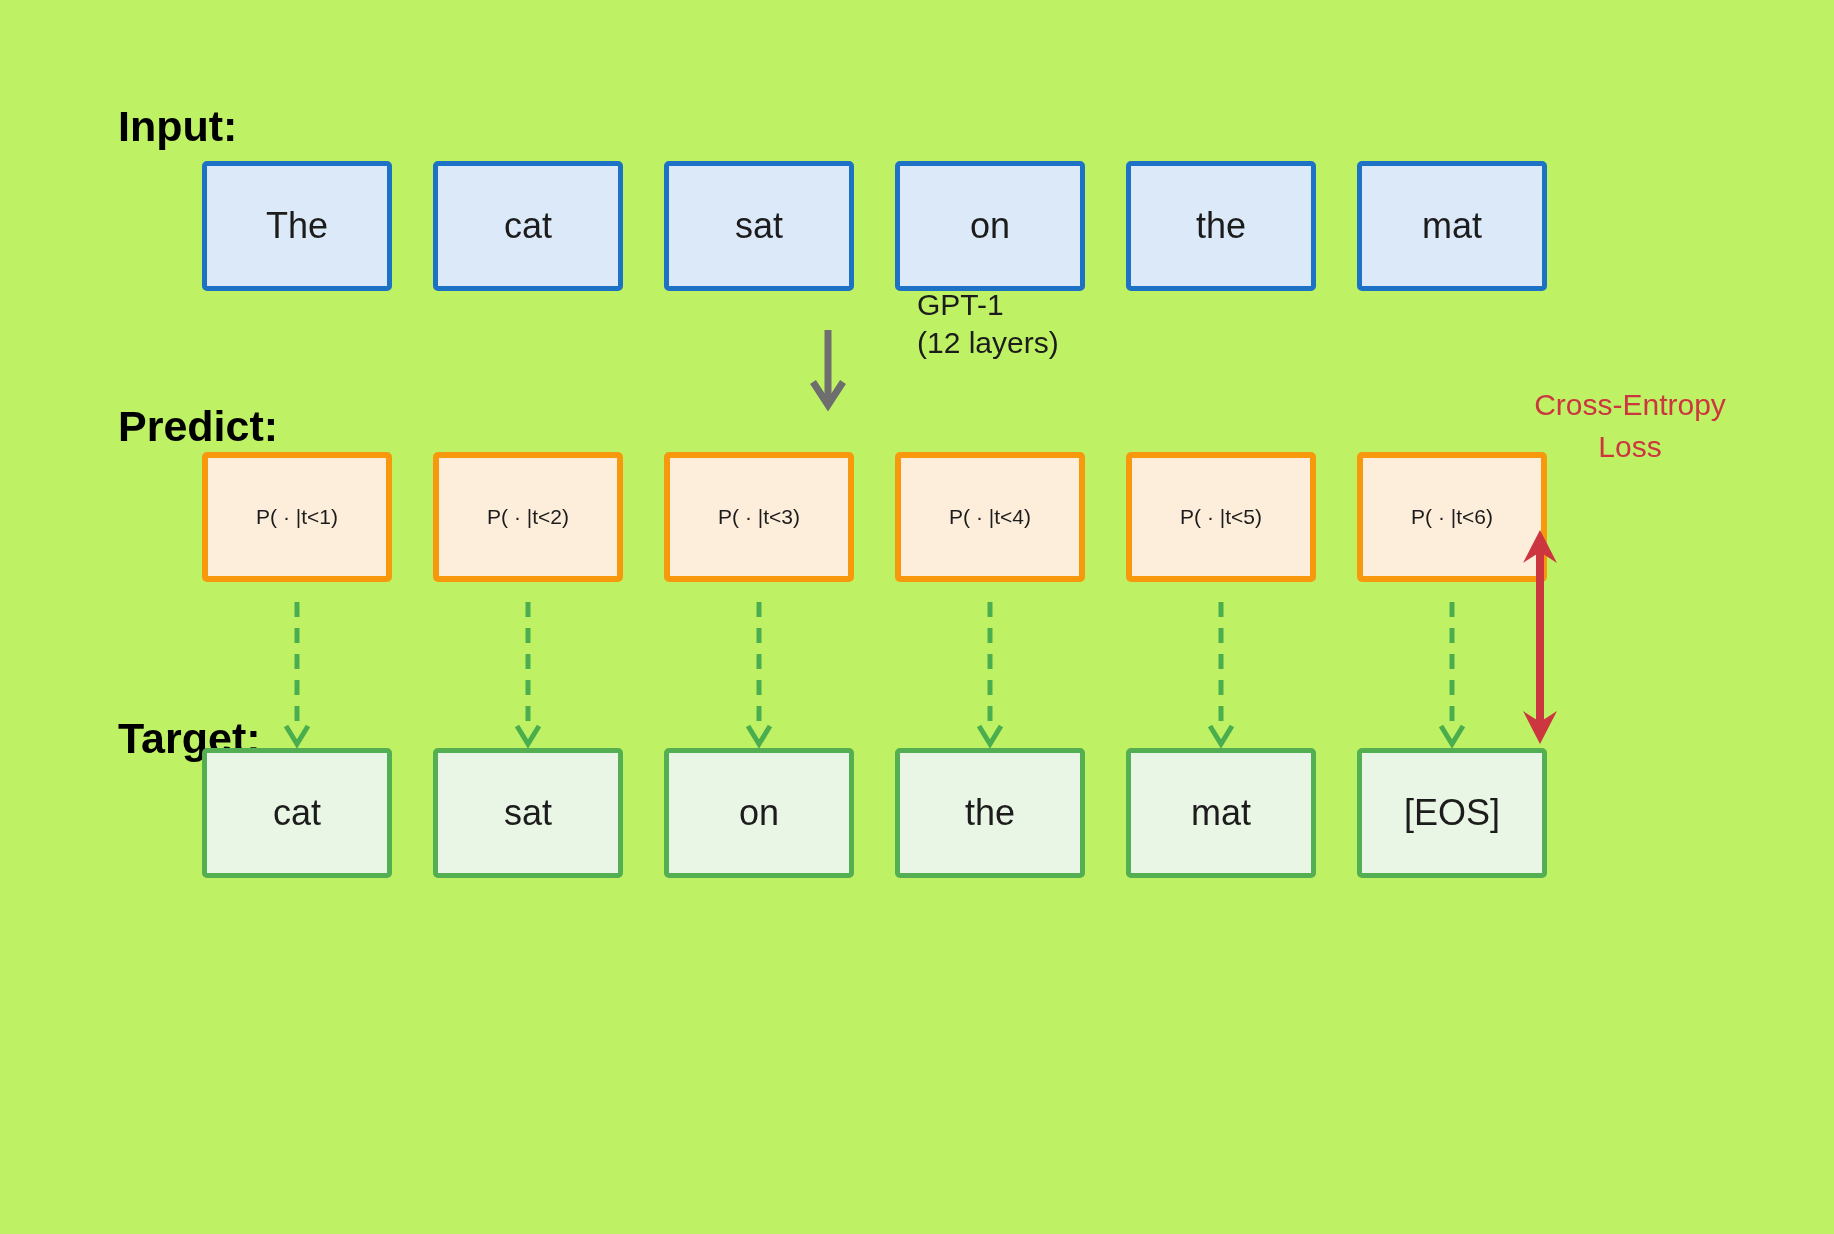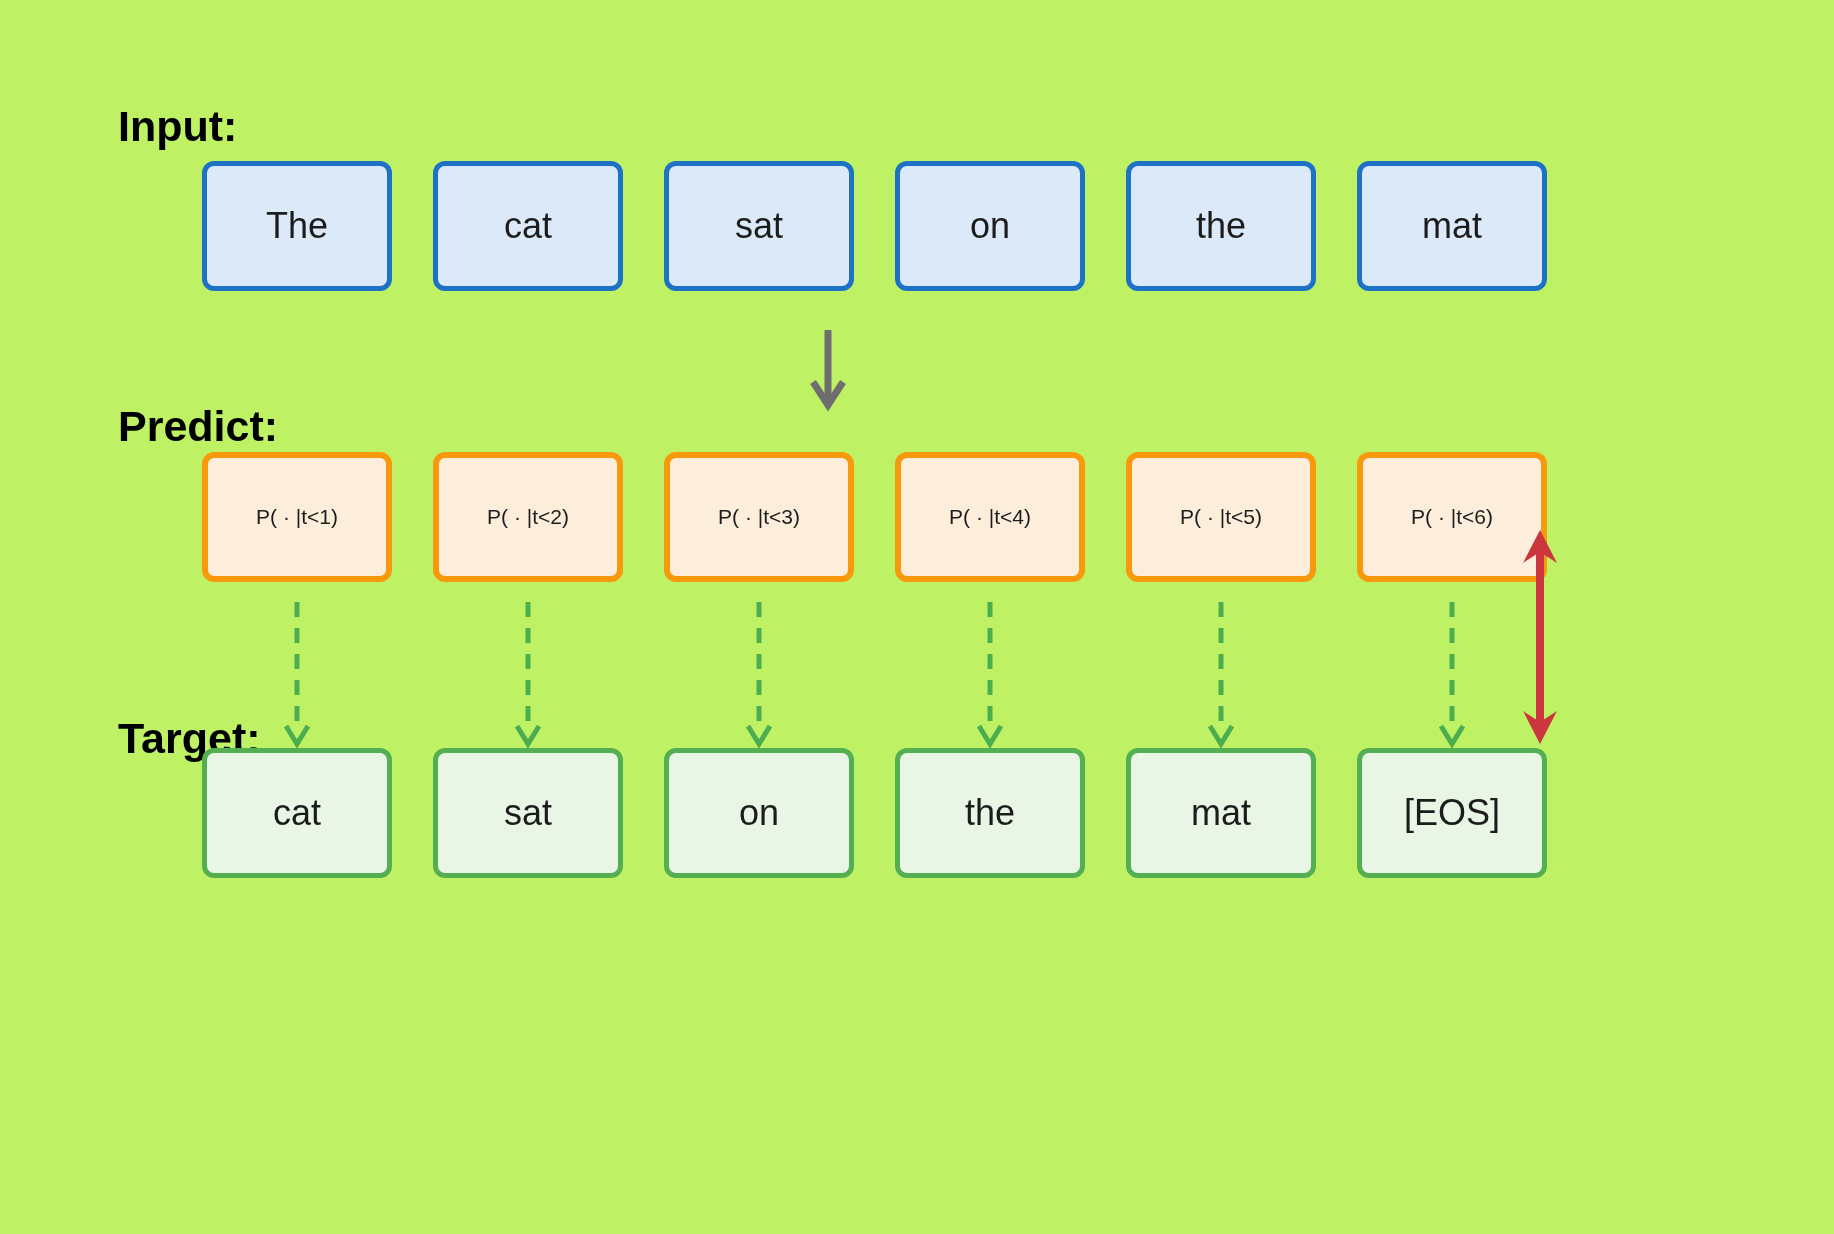--- a/index.html
+++ b/index.html
@@ -20,21 +20,21 @@
     white-space:nowrap;
   }
   #input-label{top:102px;}
   #predict-label{top:402px;}
   #target-label{top:714px;}
 
   .token-box{
     position:absolute;
     width:190px;height:130px;
     box-sizing:border-box;
-    border-radius:12px;
+    border-radius:5px;
     display:flex;align-items:center;justify-content:center;
     color:#1c1c1c;
     white-space:nowrap;
   }
   .row-input .token-box{
     top:161px;
     background:#dbe9f8;
     border:5px solid #1d72c6;
     font-size:36px;
   }
@@ -102,20 +102,28 @@
 
   <div class="row-target">
     <div class="token-box col-0">cat</div>
     <div class="token-box col-1">sat</div>
     <div class="token-box col-2">on</div>
     <div class="token-box col-3">the</div>
     <div class="token-box col-4">mat</div>
     <div class="token-box col-5">[EOS]</div>
   </div>
 
+  <div class="annotation" id="gpt-annotation">
+    <div>GPT-1</div>
+    <div>(12 layers)</div>
+  </div>
+  <div class="annotation" id="loss-annotation">
+    <div>Cross-Entropy</div>
+    <div>Loss</div>
+  </div>
 
   <svg class="arrow-layer" width="1834" height="1234" viewBox="0 0 1834 1234">
 
     <g stroke="#6e6e6e" fill="none" stroke-width="7">
       <line x1="828" y1="330" x2="828" y2="398"></line>
       <polyline points="813,382 828,405 843,382" stroke-linejoin="miter"></polyline>
     </g>
 
     <g stroke="#4aad4e" fill="none" stroke-width="5">
       <line x1="297" y1="602" x2="297" y2="728" stroke-dasharray="15 11"></line>

